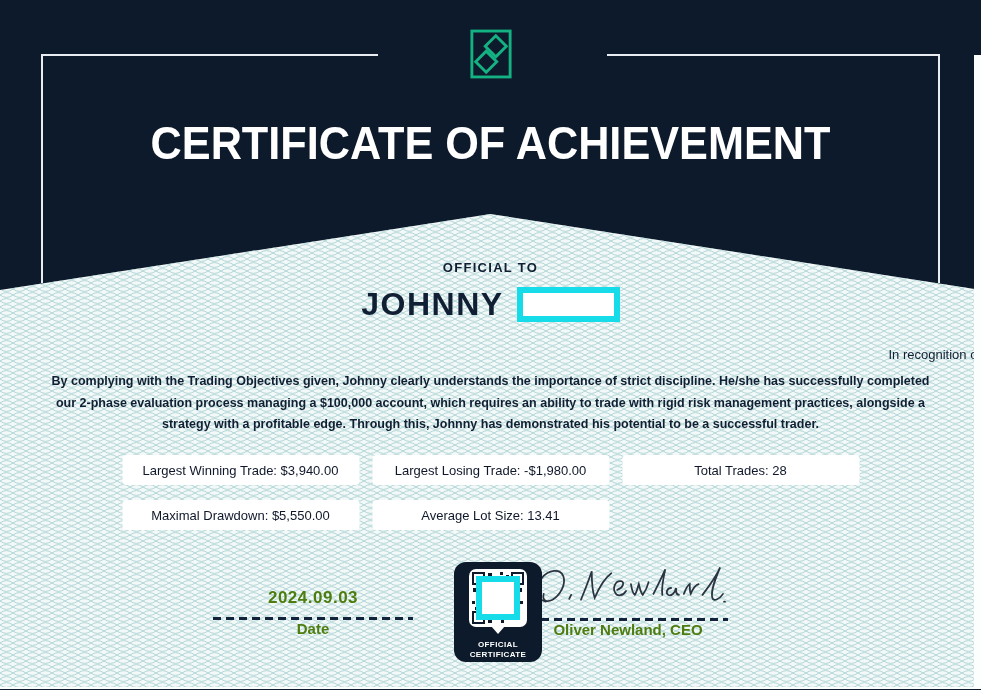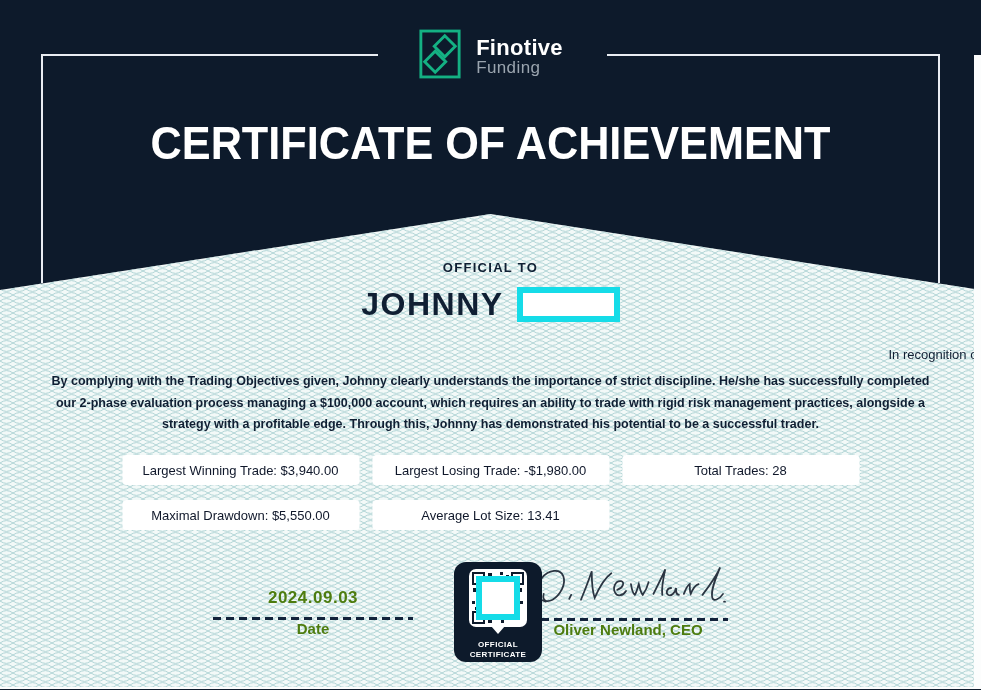--- a/index.html
+++ b/index.html
@@ -95,24 +95,20 @@
   <div class="frame right"></div>
 
   <div class="brand">
     <span>
       <svg width="44" height="52" viewBox="0 0 46 54" aria-hidden="true">
         <rect x="3" y="3" width="40" height="48" fill="none" stroke="#14b183" stroke-width="3"></rect>
         <path d="M28 8 L39 19 L28 30 L17 19 Z" fill="none" stroke="#14b183" stroke-width="3"></path>
         <path d="M18 24 L29 35 L18 46 L7 35 Z" fill="none" stroke="#14b183" stroke-width="3"></path>
       </svg>
     </span>
-    <span class="brand-text">
-      <span class="brand-name">Finotive</span>
-      <span class="brand-sub">Funding</span>
-    </span>
   </div>
 
   <h1 class="title">CERTIFICATE OF ACHIEVEMENT</h1>
 
   <div class="awarded-label">OFFICIAL TO</div>
   <div class="recipient-row">
     <span class="recipient">JOHNNY</span>
     <span class="redact-name"></span>
   </div>
 

